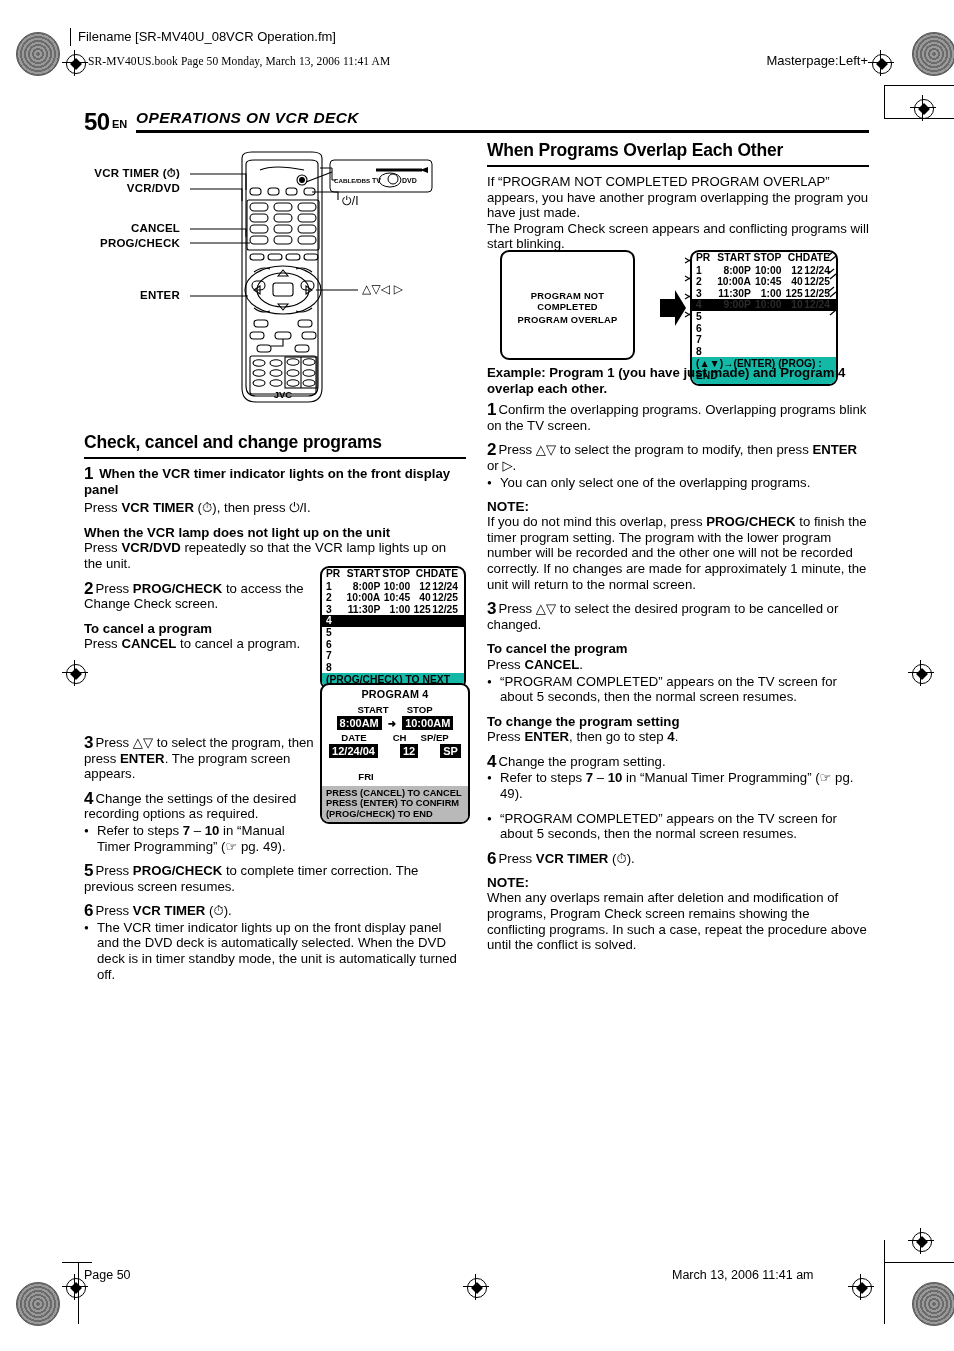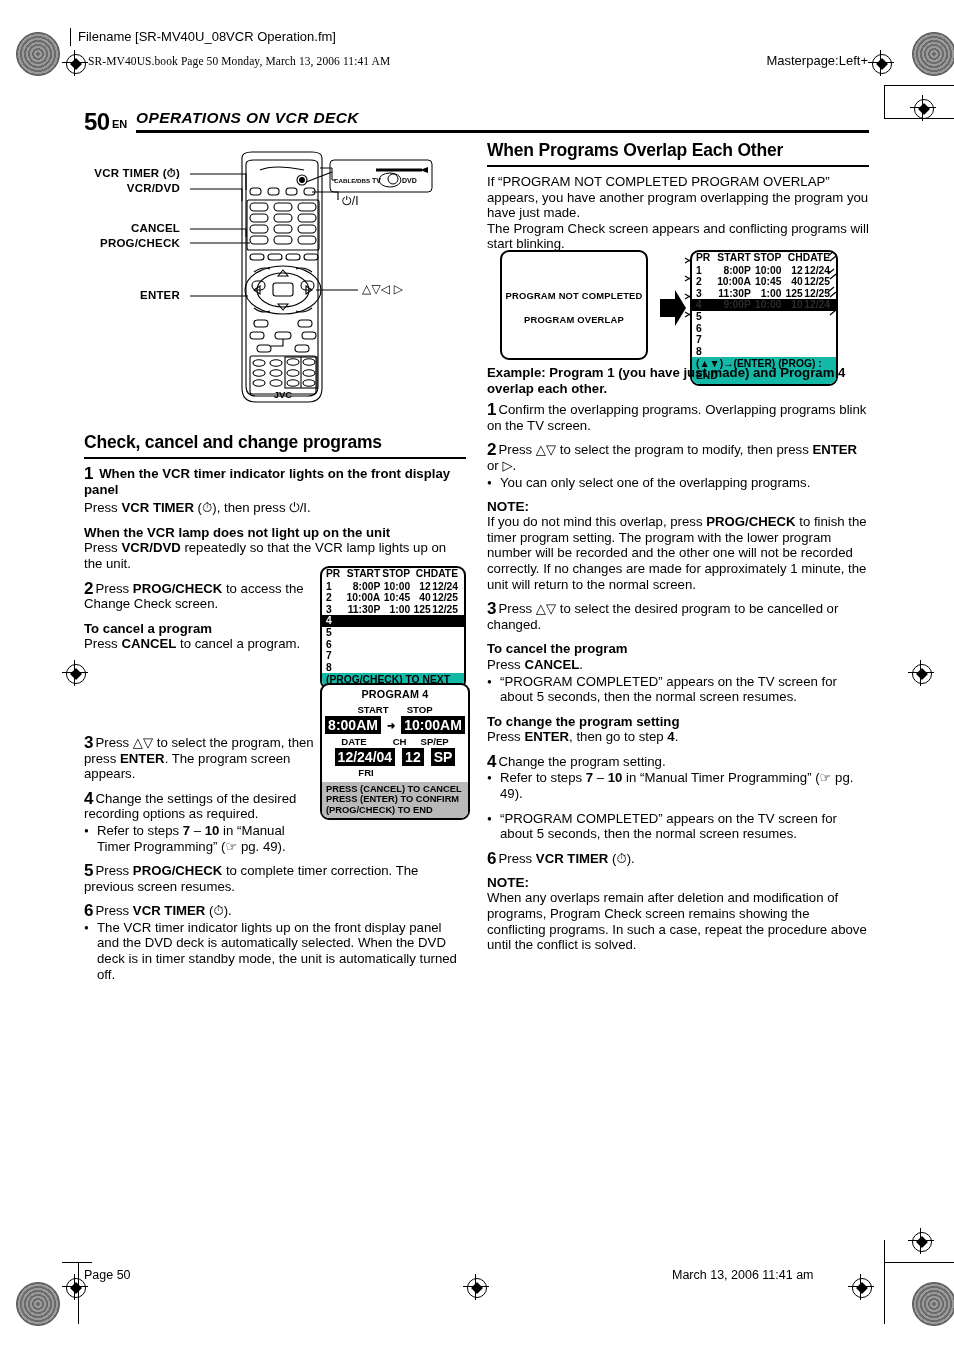--- a/index.html
+++ b/index.html
@@ -86,21 +86,21 @@
 
   
   .osd2 .c-start{ width:27%; }
   tr.blink td{ background:#000; color:#2a2a2a; }
 
   
   .p4{ width:150px; }
   .p4 .title{ text-align:center; font-size:10.8px; padding:3px 0 4px 0; letter-spacing:.2px;}
   .p4 .row{ display:flex; justify-content:center; align-items:center; gap:0px; }
   .p4 .lbl{ font-size:9.6px; text-align:center; }
-  .p4 .val{ background:#000; color:#fff; font-size:14px; padding:1px 3px; display:inline-block; }
+  .p4 .val{ background:#000; color:#fff; font-size:11px; padding:1px 3px; display:inline-block; }
   .p4 .foot{ background:#b9b9b9; font-size:9.3px; line-height:10.4px; padding:2px 3px 3px 4px; }
 
   .bigarrow{ position:absolute; width:30px; height:40px; }
 
   
   .remote-wrap{ position:absolute; left:84px; top:150px; width:385px; height:265px; }
   .lbl-callout{ position:absolute; font-weight:bold; font-size:11.5px; letter-spacing:.2px;
                 white-space:nowrap; text-align:right; }
 
   
@@ -385,21 +385,21 @@
     <div class="row" style="gap:6px;margin-bottom:2px;">
       <span class="val">8:00AM</span>
       <span style="font-size:10px;">➜</span>
       <span class="val">10:00AM</span>
     </div>
     <div class="row" style="gap:14px;margin-bottom:1px;">
       <span class="lbl">DATE</span>
       <span class="lbl" style="margin-left:12px;">CH</span>
       <span class="lbl">SP/EP</span>
     </div>
-    <div class="row" style="gap:7px;margin-bottom:1px;">
+    <div class="row" style="gap:22px;margin-bottom:13px;">
       <span class="val">12/24/04</span>
       <span class="val">12</span>
       <span class="val">SP</span>
     </div>
     <div class="row" style="margin-bottom:4px;">
       <span class="lbl" style="margin-right:58px;">FRI</span>
     </div>
     <div class="foot">
       <div>PRESS (CANCEL) TO CANCEL</div>
       <div>PRESS (ENTER) TO CONFIRM</div>
@@ -407,21 +407,21 @@
     </div>
   </div>
 
   <div class="col-r">
     <h2 class="sect">When Programs Overlap Each Other</h2>
     <div class="sect-rule"></div>
     <p style="margin-bottom:0;">If “PROGRAM NOT COMPLETED PROGRAM OVERLAP” appears, you have another program overlapping the program you have just made.</p>
     <p>The Program Check screen appears and conflicting programs will start blinking.</p>
   </div>
 
-  <div class="osd" style="left:500px;top:250px;width:148px;height:110px;position:absolute;">
+  <div class="osd" style="left:500px;top:250px;width:135px;height:110px;position:absolute;">
     <div style="position:absolute;left:0;right:0;top:38px;text-align:center;font-size:9.4px;letter-spacing:.2px;">PROGRAM NOT COMPLETED</div>
     <div style="position:absolute;left:0;right:0;top:62px;text-align:center;font-size:9.4px;letter-spacing:.2px;">PROGRAM OVERLAP</div>
   </div>
 
   <svg class="bigarrow" style="left:658px;top:288px;" viewBox="0 0 30 40">
     <path d="M2 11 h15 V2 l11 18 l-11 18 v-9 H2 Z" fill="#000"></path>
   </svg>
 
   <div class="osd osd2" style="left:690px;top:250px;width:148px;position:absolute;">
     <table class="osd-tbl">

